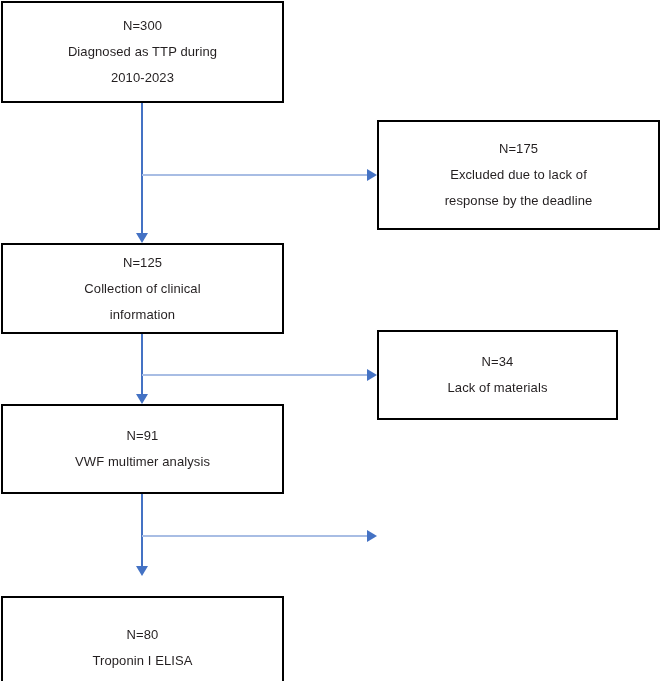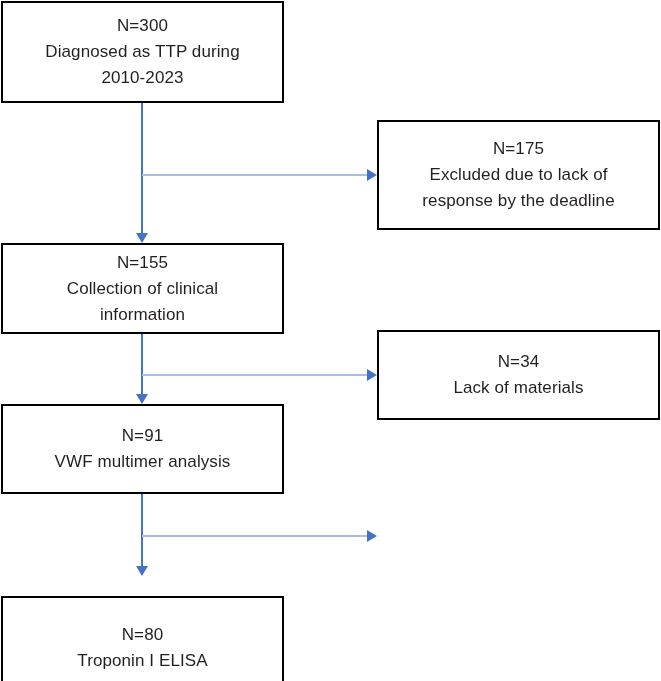--- a/index.html
+++ b/index.html
@@ -19,35 +19,35 @@
     position: absolute;
     box-sizing: border-box;
     border: 2px solid #000000;
     background: #ffffff;
     display: flex;
     align-items: center;
     justify-content: center;
     text-align: center;
   }
   .node .node-text {
-    font-size: 17px;
+    font-size: 13px;
     line-height: 26px;
     color: #231f20;
     letter-spacing: 0.1px;
     white-space: pre-line;
     padding: 0 6px;
   }
   
   #node-main-1 { left: 1px;   top: 1px;   width: 283px; height: 102px; }
   #node-main-2 { left: 1px;   top: 243px; width: 283px; height: 91px;  }
   #node-main-3 { left: 1px;   top: 404px; width: 283px; height: 90px; align-items: center;  }
   #node-main-4 { left: 1px;   top: 596px; width: 283px; height: 104px; }
   
   #node-excl-1 { left: 377px; top: 120px; width: 283px; height: 110px; }
-  #node-excl-2 { left: 377px; top: 330px; width: 283px; height: 90px;  }
+  #node-excl-2 { left: 377px; top: 330px; width: 241px; height: 90px;  }
   #node-excl-3 { left: 377px; top: 483px; width: 283px; height: 90px;  }
 
   
   .conn-v {
     position: absolute;
     width: 2px;
     background: #4472c4;
   }
   .conn-h {
     position: absolute;
@@ -90,21 +90,21 @@
 
 <div id="flowchart">
 
   <div class="node" id="node-main-1">
     <span class="node-text">N=300
 Diagnosed as TTP during
 2010-2023</span>
   </div>
 
   <div class="node" id="node-main-2">
-    <span class="node-text">N=155
+    <span class="node-text">N=125
 Collection of clinical
 information</span>
   </div>
 
   <div class="node" id="node-main-3">
     <span class="node-text">N=91
 VWF multimer analysis</span>
   </div>
 
   <div class="node" id="node-main-4">

